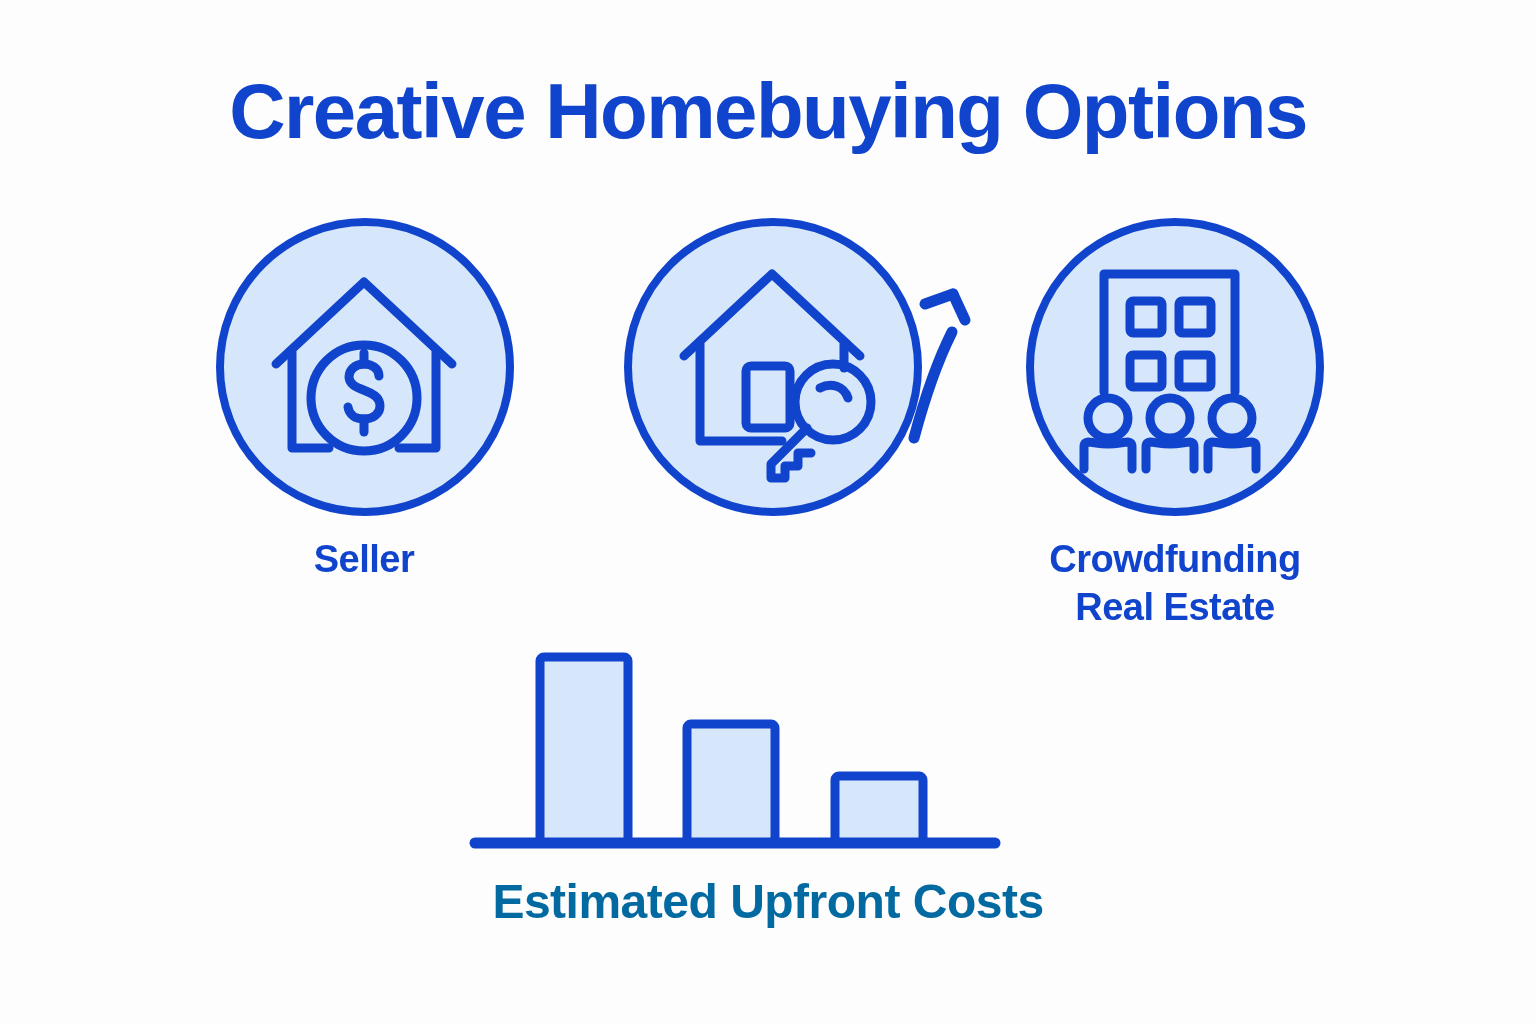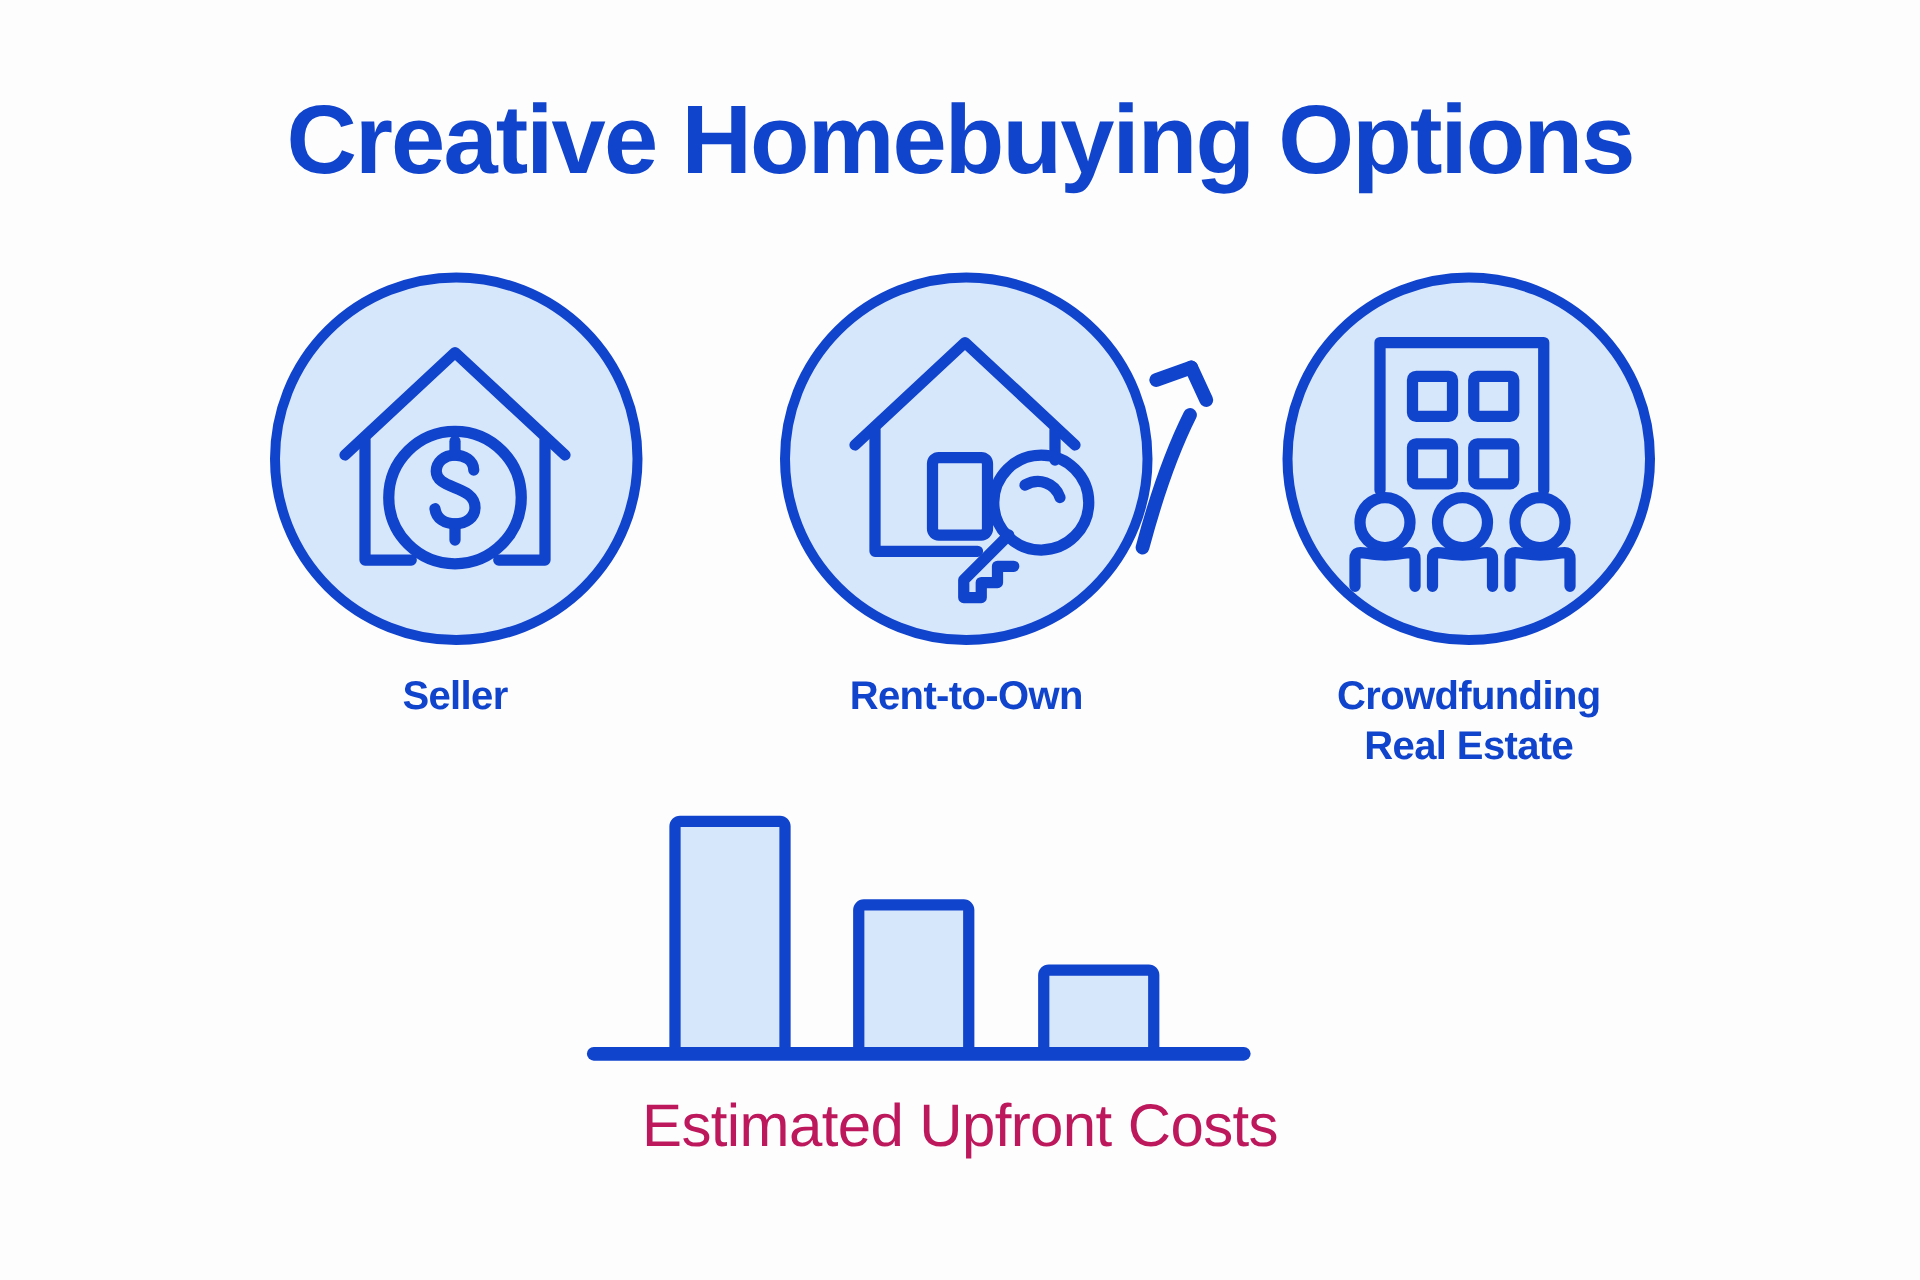--- a/index.html
+++ b/index.html
@@ -81,21 +81,21 @@
     left: 0;
     top: 536px;
     width: 1536px;
     height: 120px;
   }
   .label {
     position: absolute;
     top: 0;
     text-align: center;
     color: #1144cc;
-    font-size: 32px;
+    font-size: 38px;
     font-weight: 700;
     line-height: 1.25;
     letter-spacing: -0.5px;
   }
   .label.l1 { left: 184px; width: 360px; }
   .label.l2 { left: 593px; width: 360px; }
   .label.l3 { left: 955px; width: 440px; }
 
   
   .chart {
@@ -104,23 +104,23 @@
     top: 645px;
     width: 560px;
     height: 215px;
   }
   .chart-caption {
     position: absolute;
     left: 0;
     top: 874px;
     width: 1536px;
     text-align: center;
-    color: #be185d;
+    color: #0369a1;
     font-size: 48px;
-    font-weight: 400;
+    font-weight: 700;
     letter-spacing: -0.5px;
     white-space: nowrap;
   }
 </style>
 </head>
 <body>
 
 <div class="canvas">
 
   <div class="title">Creative Homebuying Options</div>
@@ -194,23 +194,20 @@
           <circle cx="208" cy="202" r="20"></circle>
           <path d="M184 253 L184 231 C184 222 192 228 208 228 C224 228 232 222 232 231 L232 253"></path>
         </g>
       </svg>
     </div>
   </div>
 
   <div class="labels">
     <div class="label l1">
       <div>Seller</div>
-    </div>
-    <div class="label l2">
-      <div>Rent-to-Own</div>
     </div>
     <div class="label l3">
       <div>Crowdfunding</div>
       <div>Real Estate</div>
     </div>
   </div>
 
   <div class="chart">
     <svg id="chart-svg" viewBox="0 0 560 215" width="560" height="215">
         <rect x="85" y="12" width="88" height="186" rx="4" fill="#d7e7fb" stroke="#1144cc" stroke-width="9" stroke-linejoin="round"></rect>

